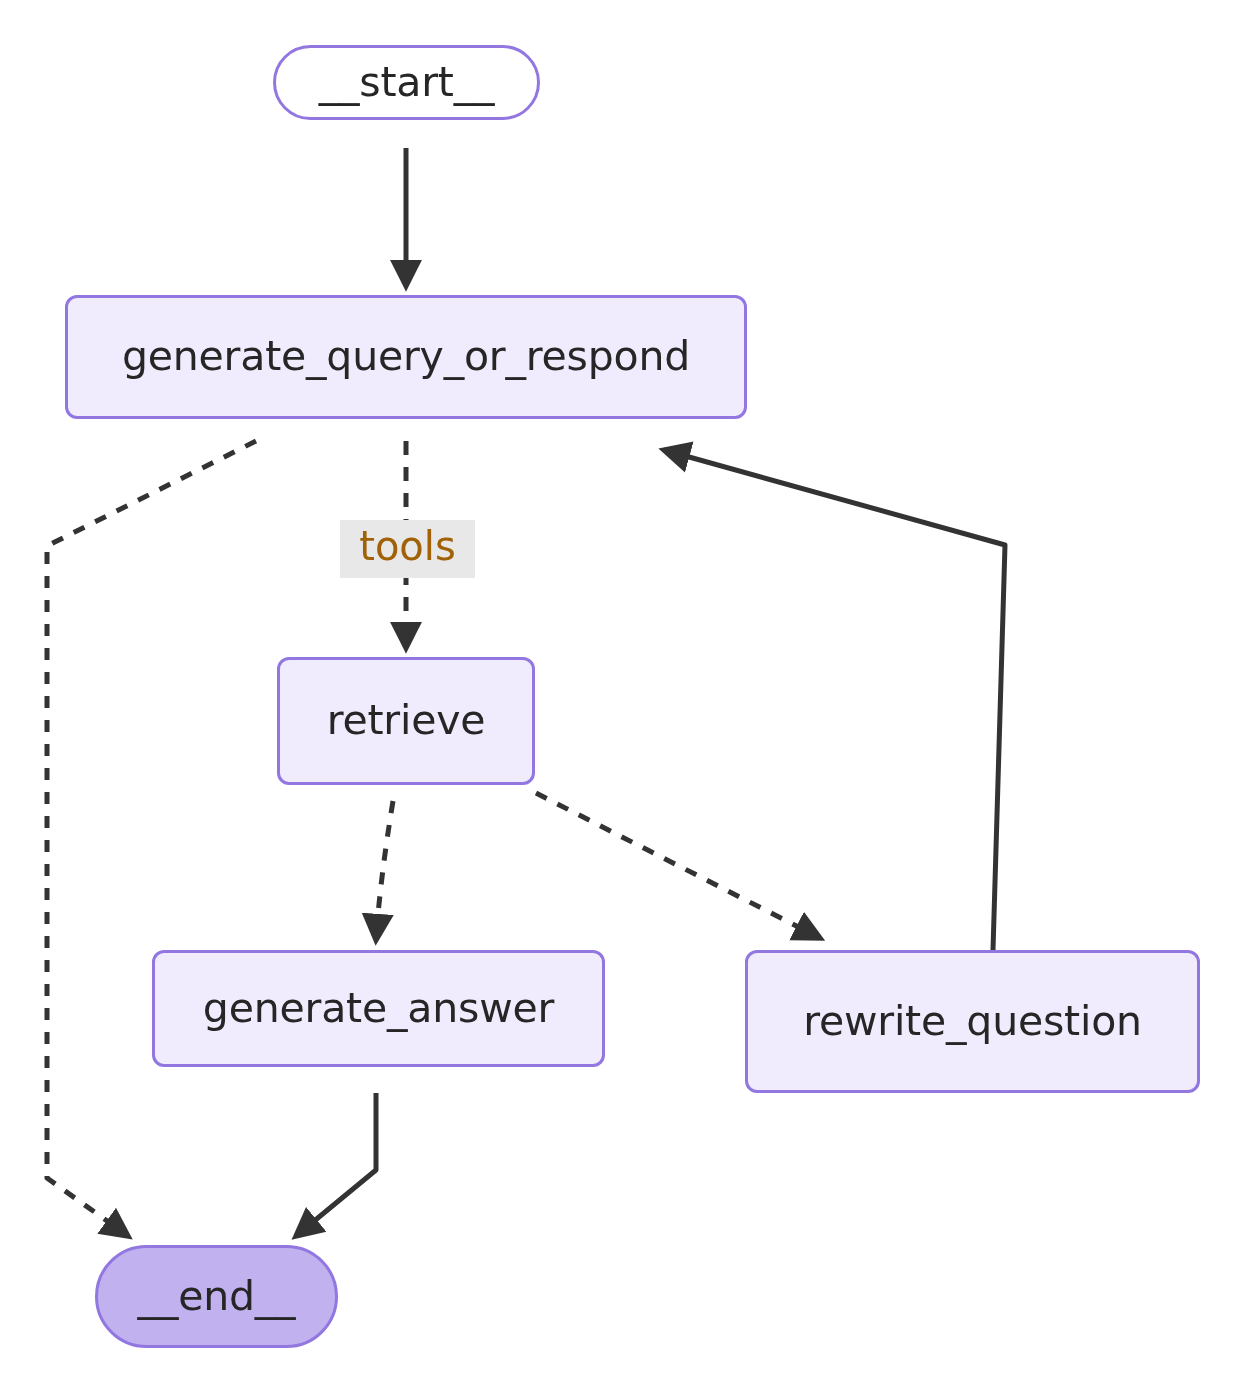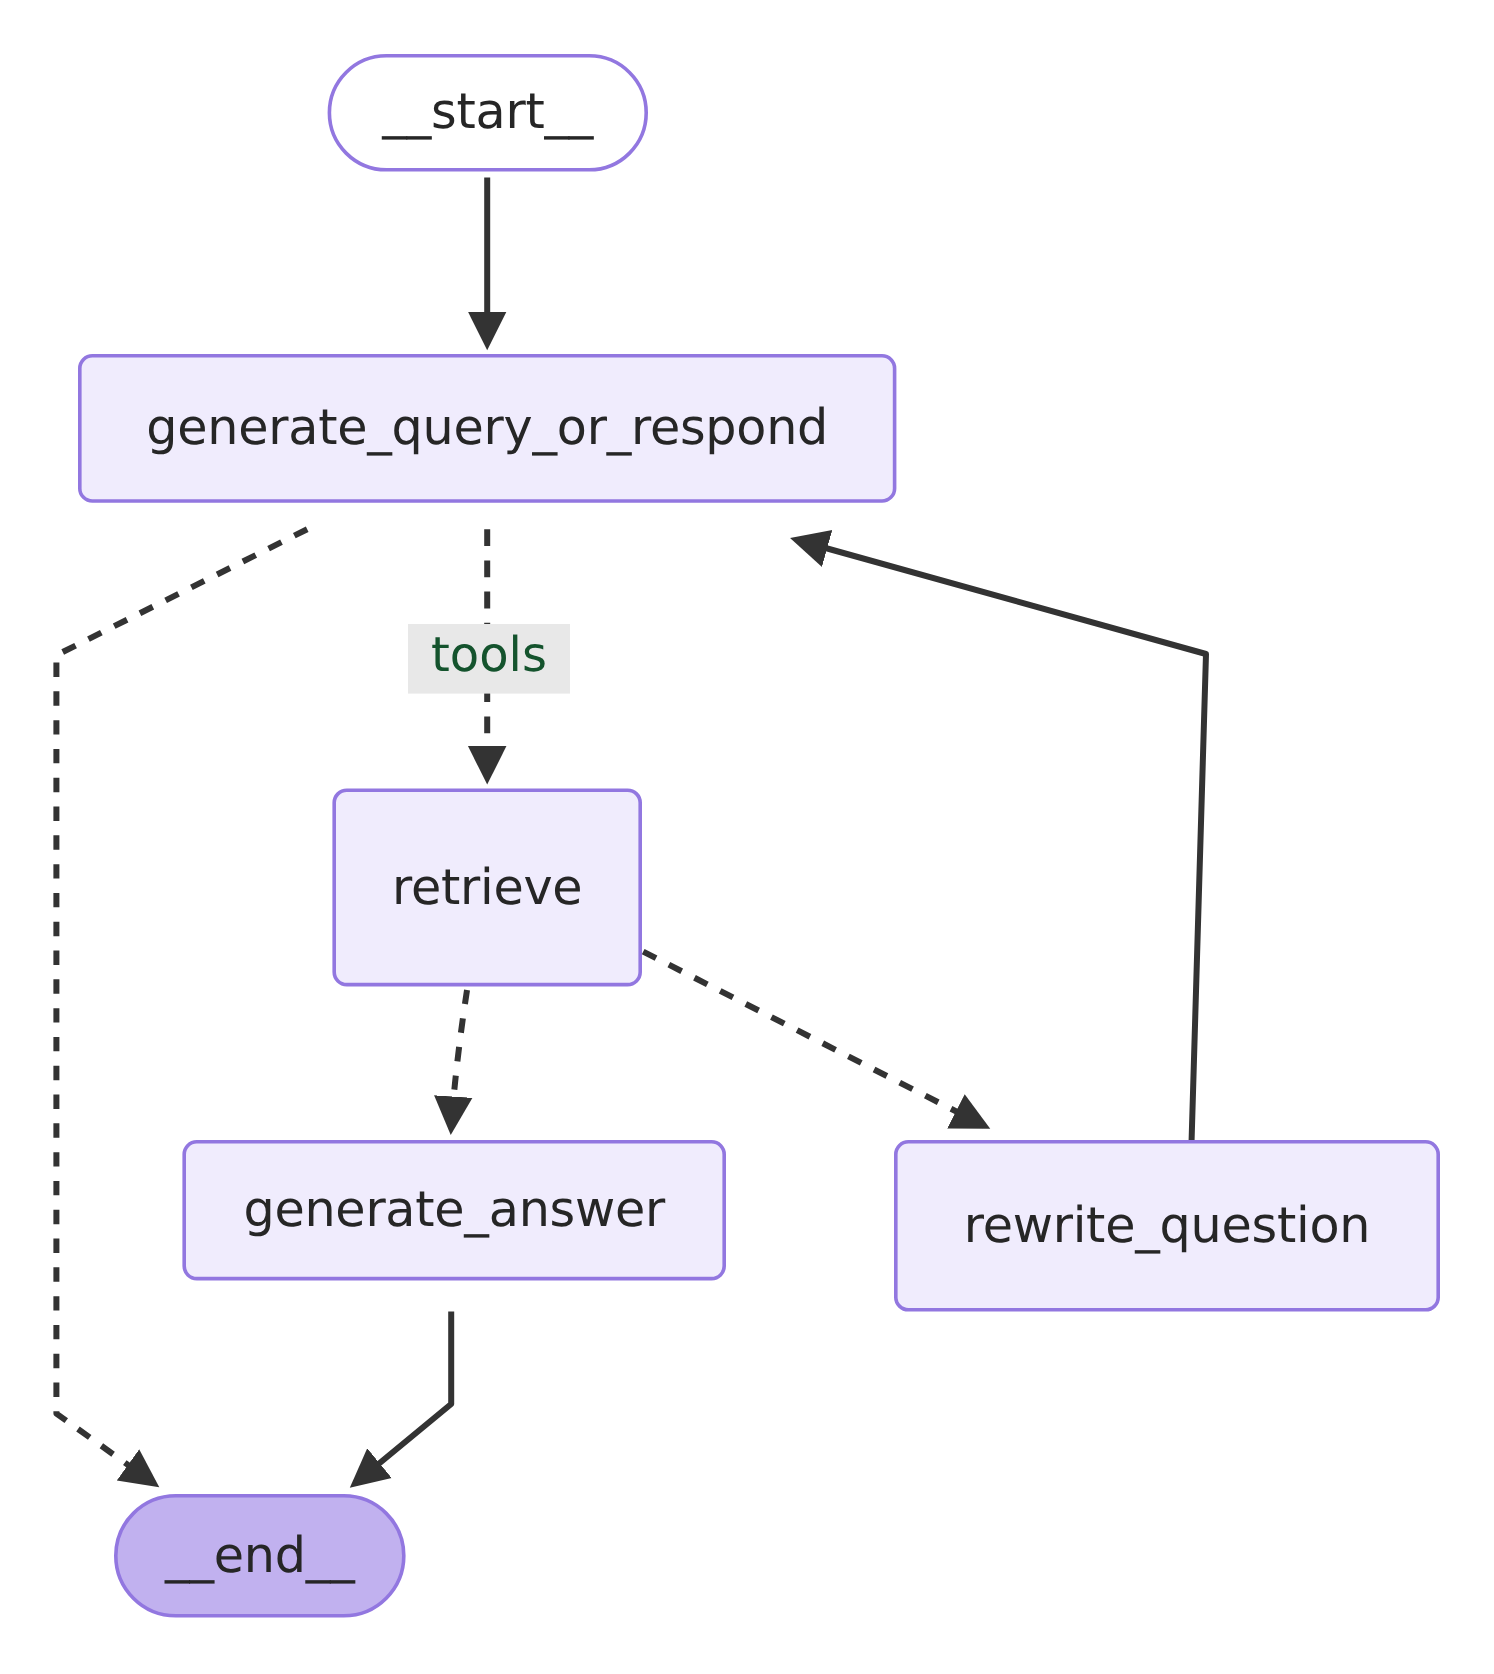--- a/index.html
+++ b/index.html
@@ -56,33 +56,33 @@
     letter-spacing: -0.2px;
     line-height: 1.1;
     white-space: nowrap;
   }
   .edge-label {
     position: absolute;
     display: flex;
     align-items: center;
     justify-content: center;
     background: #e8e8e8;
-    color: #14532d;
+    color: #a16207;
     font-size: 40px;
     line-height: 1;
     padding: 2px 10px 8px 10px;
     box-sizing: border-box;
     z-index: 6;
     white-space: nowrap;
   }
 
   
-  #node-start            { left: 273px;  top: 45px;   width: 267px; height: 98px; }
+  #node-start            { left: 273px;  top: 45px;   width: 267px; height: 75px; }
   #node-gqor             { left: 65px;   top: 295px;  width: 682px; height: 124px; }
-  #node-retrieve         { left: 277px;  top: 657px;  width: 258px; height: 165px; }
+  #node-retrieve         { left: 277px;  top: 657px;  width: 258px; height: 128px; }
   #node-generate-answer  { left: 152px;  top: 950px;  width: 453px; height: 117px; }
   #node-rewrite-question { left: 745px;  top: 950px;  width: 455px; height: 143px; }
   #node-end              { left: 95px;   top: 1245px; width: 243px; height: 103px; }
   #edge-label-tools      { left: 340px;  top: 520px;  width: 135px; height: 58px; }
 </style>
 </head>
 <body>
 
 <div id="graph-root">
 

